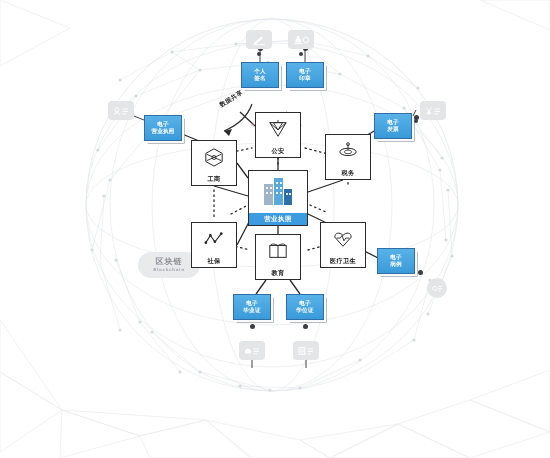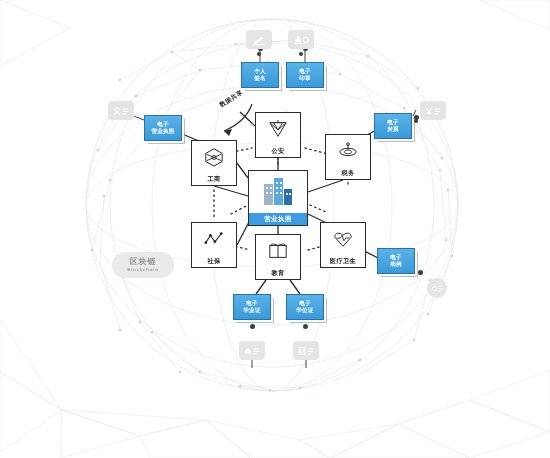--- a/index.html
+++ b/index.html
@@ -17,21 +17,21 @@
   .center .cbar{width:100%;background:#3d9be0;color:#fff;font-size:6.4px;font-weight:700;text-align:center;
                 padding:3px 0 3px;letter-spacing:.5px;line-height:1;}
   .badge{position:absolute;width:38px;height:26px;box-sizing:border-box;border:1.3px solid #2f6fa8;
          background:linear-gradient(180deg,#59b2e8 0%,#3a9ad9 100%);color:#ffffff;
          display:flex;align-items:center;justify-content:center;text-align:center;
          font-size:5.6px;font-weight:700;line-height:1.25;letter-spacing:.2px;
          box-shadow:2.5px 2.5px 0 -0.5px rgba(255,255,255,.95),3.2px 3.2px 0 -0.5px #9aa3ab;}
   .badge span{display:block;}
   .pin{position:absolute;width:5px;height:5px;border-radius:50%;background:#3a3f45;}
   .gicon{position:absolute;border-radius:4px;background:#e3e5e7;display:flex;align-items:center;justify-content:center;}
-  .blk{position:absolute;left:112px;top:252px;width:62px;height:26px;border-radius:13px;background:#e9eaec;
+  .blk{position:absolute;left:138px;top:252px;width:62px;height:26px;border-radius:13px;background:#e9eaec;
        display:flex;flex-direction:column;align-items:center;justify-content:center;}
   .blk .t1{font-size:8px;font-weight:700;color:#8d9196;letter-spacing:1px;line-height:1;}
   .blk .t2{font-size:4.2px;font-weight:700;color:#a7abb0;letter-spacing:.6px;margin-top:1.5px;line-height:1;}
   .anno{position:absolute;left:218px;top:102px;font-size:6px;font-weight:700;color:#2b2b2b;
         transform:rotate(-32deg);transform-origin:left top;letter-spacing:.5px;white-space:nowrap;}
   .anno2{position:absolute;left:250px;top:122px;font-size:4.6px;color:#d9a3a3;transform:rotate(-18deg);white-space:nowrap;}
 </style>
 </head>
 <body>
 

